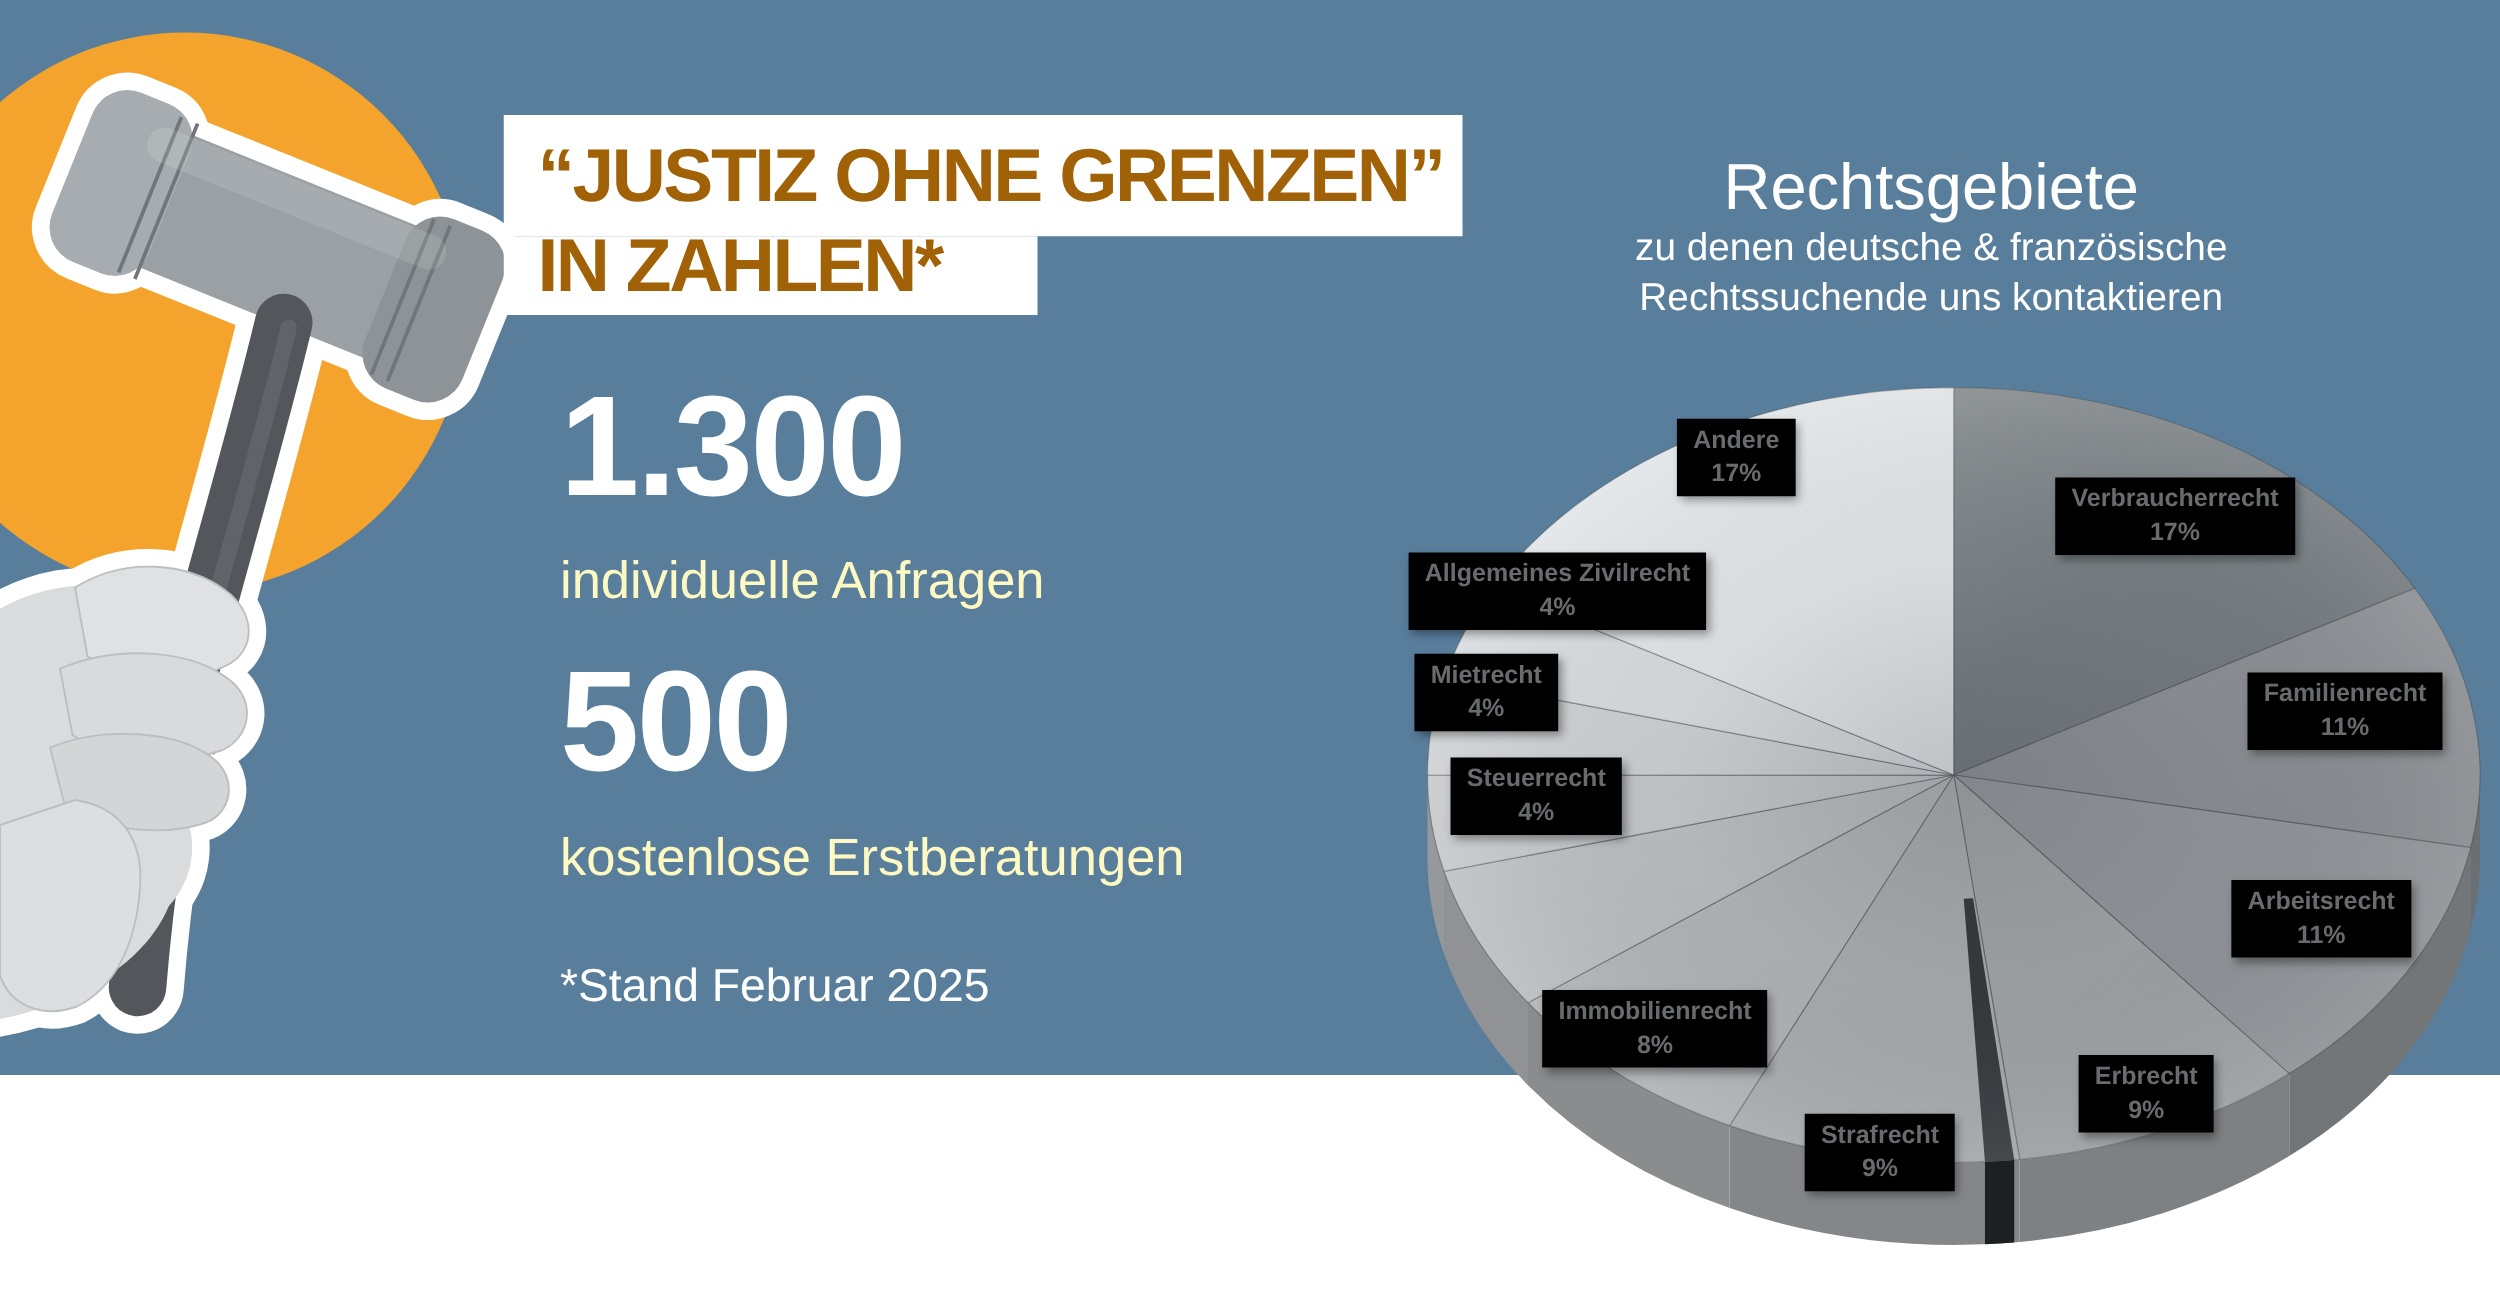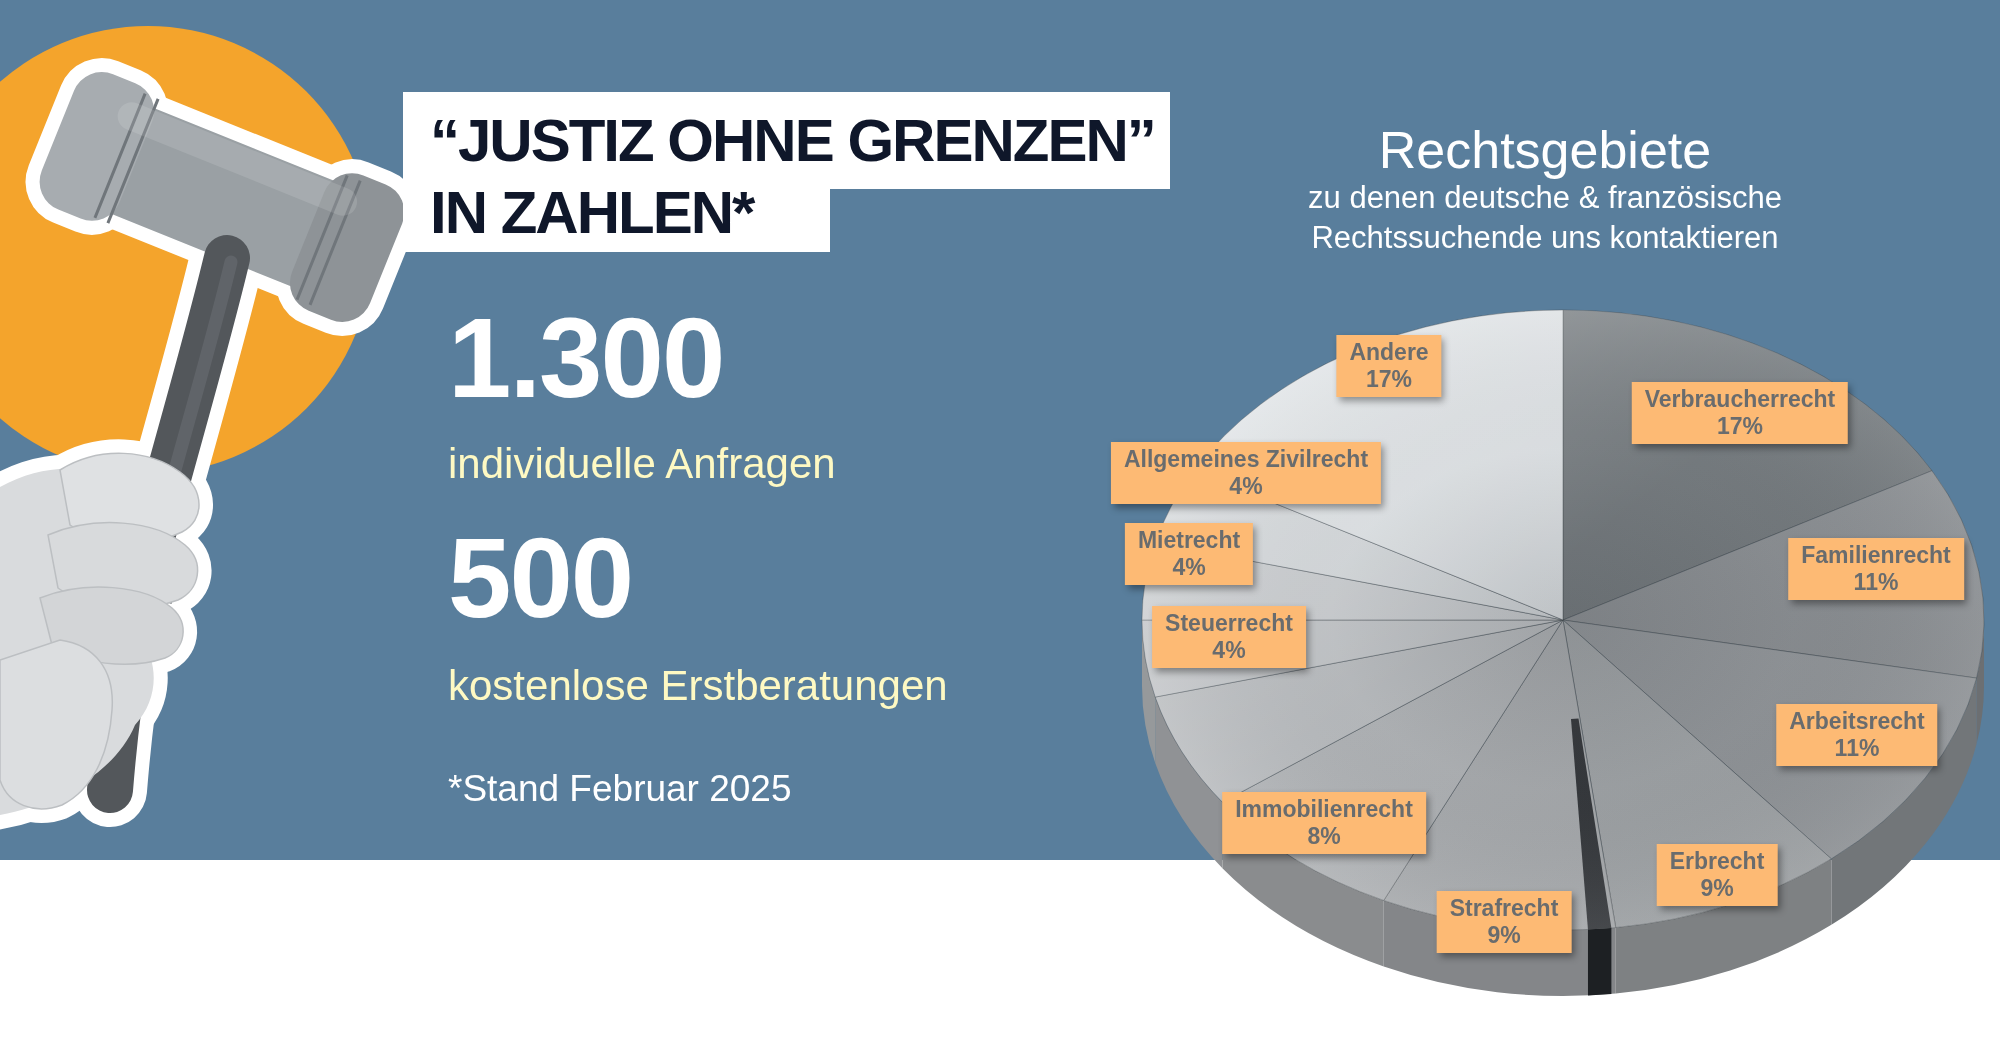--- a/index.html
+++ b/index.html
@@ -8,21 +8,21 @@
     background:#597e9c;
     font-family:"Liberation Sans","DejaVu Sans",sans-serif;
   }
   
   .hero-art{position:absolute;left:0;top:0;}
   
   .title-box{position:absolute;background:#ffffff;display:flex;align-items:center;}
   .title-box-1{left:403px;top:92px;width:767px;height:97px;}
   .title-box-2{left:403px;top:189px;width:427px;height:63px;}
   .title-text{
-    color:#0f172a;font-weight:800;font-size:60px;letter-spacing:-2px;
+    color:#a16207;font-weight:800;font-size:60px;letter-spacing:-2px;
     padding-left:27px;white-space:nowrap;line-height:1;
   }
   .title-box-2 .title-text{position:relative;top:-8px;}
   
   .stat-value{position:absolute;left:448px;color:#ffffff;font-weight:700;font-size:114px;line-height:120px;letter-spacing:-2px;}
   .stat-value-1{top:298px;}
   .stat-value-2{top:518px;}
   .stat-label{position:absolute;left:448px;color:#fef9c3;font-size:42px;line-height:48px;font-weight:400;}
   .stat-label-1{top:440px;}
   .stat-label-2{top:662px;}
@@ -31,21 +31,21 @@
   .chart-header{position:absolute;left:1150px;top:122px;width:790px;text-align:center;color:#ffffff;}
   .chart-title{font-size:52px;line-height:56px;font-weight:400;}
   .chart-subtitle{font-size:31px;line-height:40px;font-weight:400;}
   
   .footer{position:absolute;left:0;top:860px;width:2000px;height:190px;background:#ffffff;}
   
   #pie-svg{position:absolute;left:0;top:0;}
   #pie-labels{position:absolute;left:0;top:0;width:2000px;height:1050px;pointer-events:none;}
   .pie-label{
     position:absolute;transform:translate(-50%,-50%);
-    background:#fdba74;color:#696c6e;font-weight:700;font-size:23px;line-height:27px;
+    background:#000000;color:#696c6e;font-weight:700;font-size:20px;line-height:27px;
     text-align:center;padding:4px 13px;white-space:nowrap;
     box-shadow:3px 4px 7px rgba(0,0,0,0.38);
   }
 </style>
 </head>
 <body>
 
 <div class="canvas">
 
   <svg class="hero-art" width="430" height="830" viewBox="0 0 430 830">

